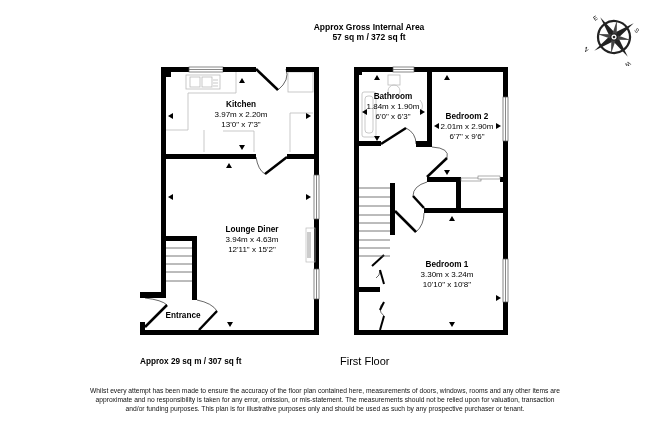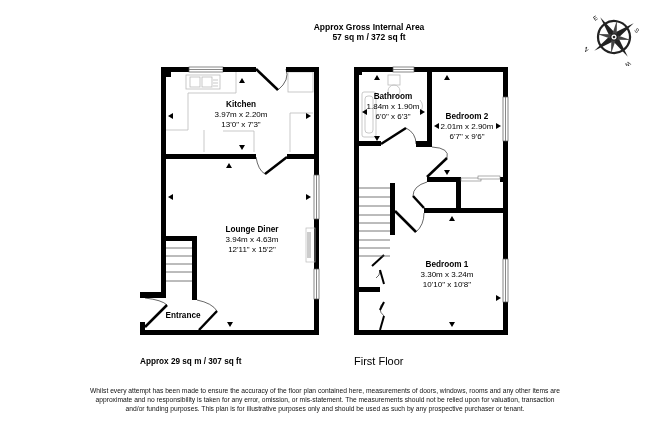--- a/index.html
+++ b/index.html
@@ -247,17 +247,17 @@
     <text class="room-label room-dim" x="467" y="139">6'7" x 9'6"</text>
     <text class="room-label room-name" x="447" y="267">Bedroom 1</text>
     <text class="room-label room-dim" x="447" y="277">3.30m x 3.24m</text>
     <text class="room-label room-dim" x="447" y="287">10'10" x 10'8"</text>
   </g>
 </svg>
 
 <div class="abs floor-block" style="left:140px; top:355px;">
   <div class="floor-area">Approx 29 sq m / 307 sq ft</div>
 </div>
-<div class="abs floor-block" style="left:354px; top:355px;">
+<div class="abs floor-block" style="left:340px; top:355px;">
   <div class="floor-name">First Floor</div>
 </div>
 
 <div class="abs disclaimer">Whilst every attempt has been made to ensure the accuracy of the floor plan contained here, measurements of doors, windows, rooms and any other items are approximate and no responsibility is taken for any error, omission, or mis-statement. The measurements should not be relied upon for valuation, transaction and/or funding purposes. This plan is for illustrative purposes only and should be used as such by any prospective purchaser or tenant.</div>
 
 </body></html>

